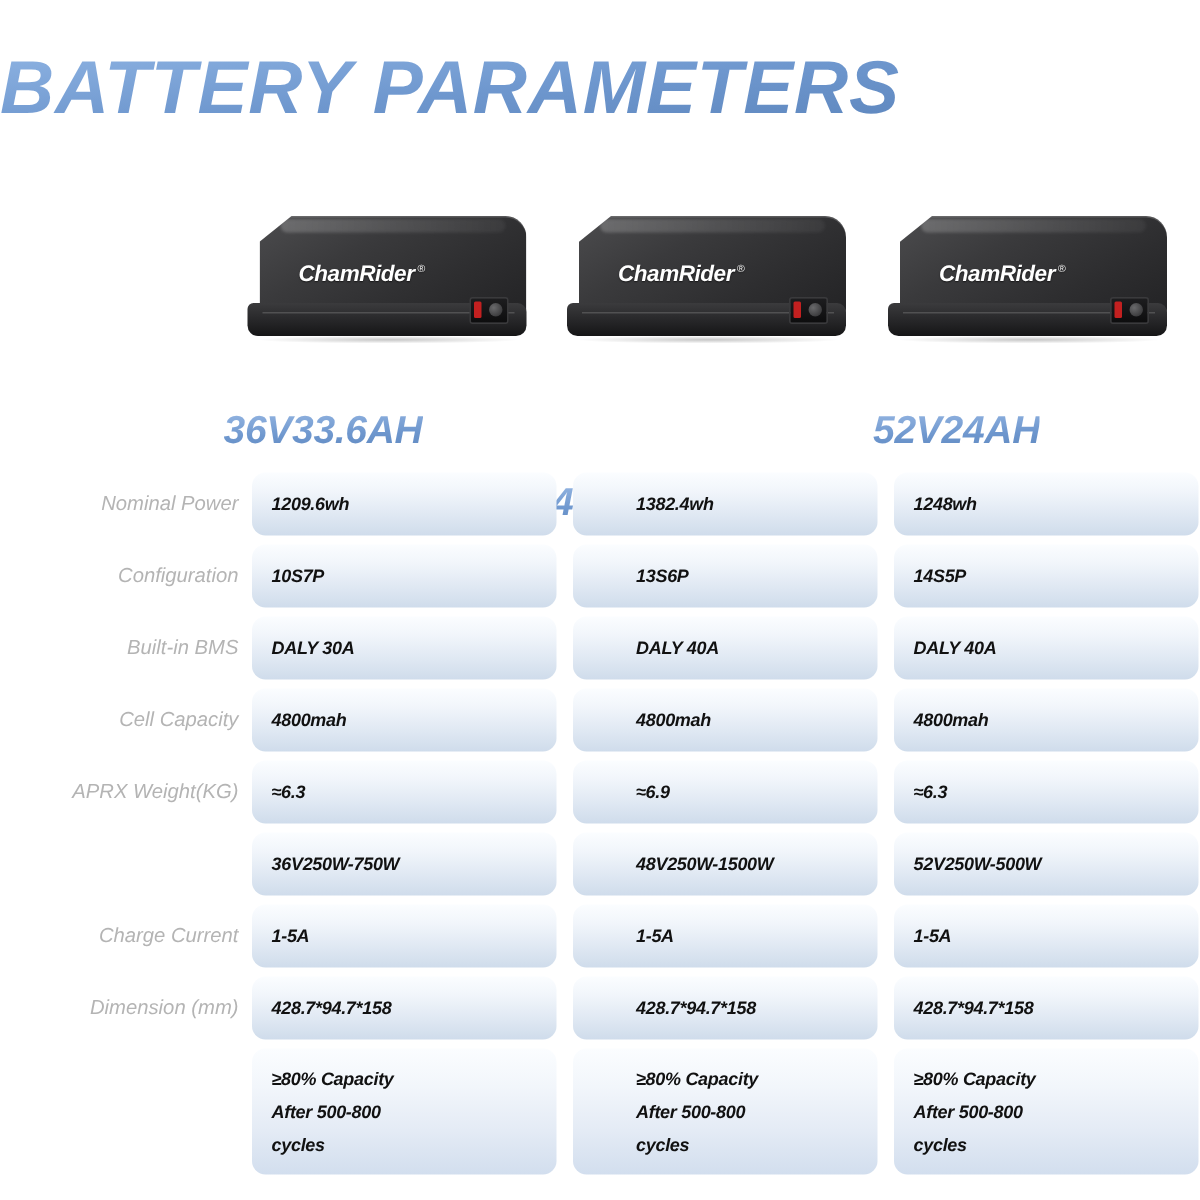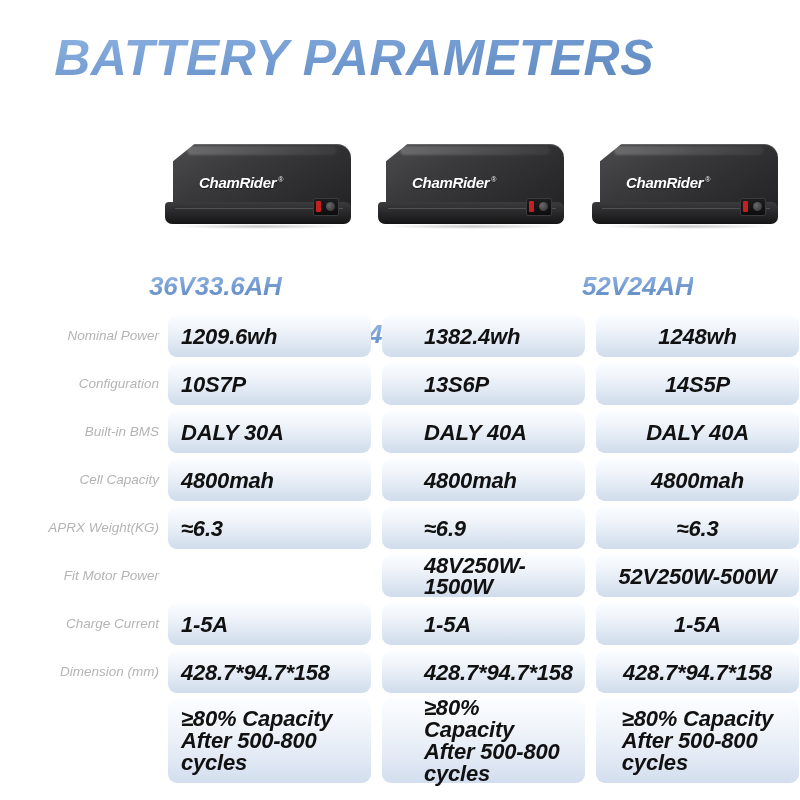--- a/index.html
+++ b/index.html
@@ -15,21 +15,21 @@
     font-family: "Liberation Sans", sans-serif;
     -webkit-font-smoothing: antialiased;
   }
 
   
   .title-wrap {
     position: absolute;
     top: 30px;
     left: 0;
     width: 654px;
-    text-align: right;
+    text-align: left;
   }
   .page-title {
     display: inline-block;
     font-size: 50px;
     line-height: 56px;
     font-weight: bold;
     font-style: italic;
     letter-spacing: 0.5px;
     background: linear-gradient(175deg, #8fb4e3 0%, #6e97ce 55%, #5d86bd 100%);
     -webkit-background-clip: text;
@@ -223,33 +223,33 @@
     display: flex;
     align-items: center;
   }
   .spec-row.tall .cell {
     height: 84px;
     align-items: center;
     background: linear-gradient(180deg, #fbfdff 0%, #f2f6fb 30%, #e4ebf5 65%, #d2deee 100%);
   }
   .cell.k1 { left: 152px; }
   .cell.k2 { left: 366px; padding-left: 42px; }
-  .cell.k3 { left: 580px; justify-content: center; }
+  .cell.k3 { left: 580px; }
 
   .cell-text {
-    font-size: 22px;
+    font-size: 12px;
     line-height: 21px;
     font-weight: bold;
     font-style: italic;
     color: #111111;
     letter-spacing: -0.2px;
     white-space: pre-line;
   }
   .spec-row.tall .cell-text {
-    font-size: 22px;
+    font-size: 12px;
     line-height: 22px;
   }
 </style>
 </head>
 <body>
 
 <div class="title-wrap">
   <div class="page-title">BATTERY PARAMETERS</div>
 </div>
 
@@ -363,21 +363,23 @@
       </div>
     <div class="cell k2">
         <span class="cell-text">≈6.9</span>
       </div>
     <div class="cell k3">
         <span class="cell-text">≈6.3</span>
       </div>
   </div>
 
   <div class="spec-row">
-    <div class="row-label">Fit Motor Power</div>
+    <div class="cell k1">
+        <span class="cell-text">36V250W-750W</span>
+      </div>
     <div class="cell k2">
         <span class="cell-text">48V250W-1500W</span>
       </div>
     <div class="cell k3">
         <span class="cell-text">52V250W-500W</span>
       </div>
   </div>
 
   <div class="spec-row">
     <div class="row-label">Charge Current</div>

